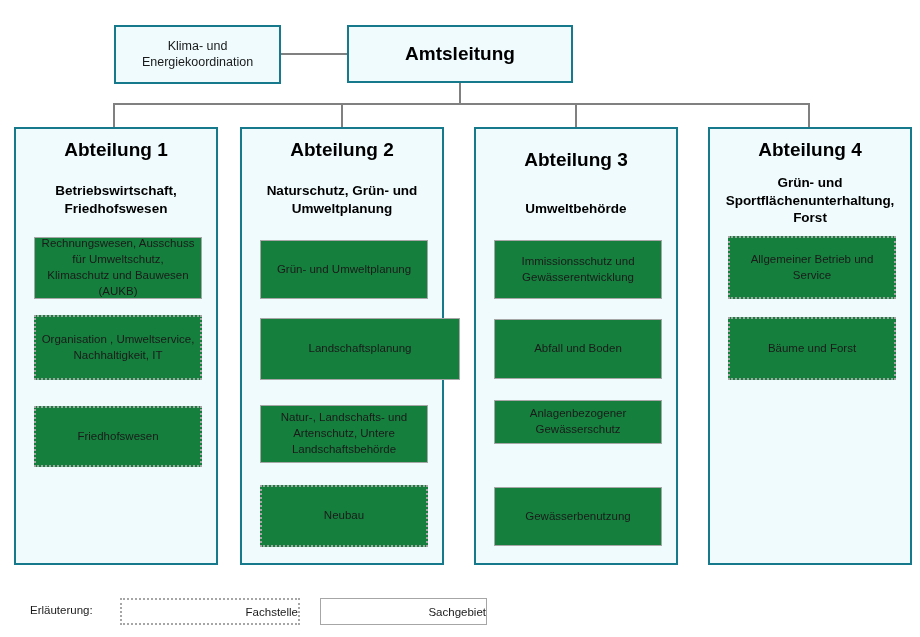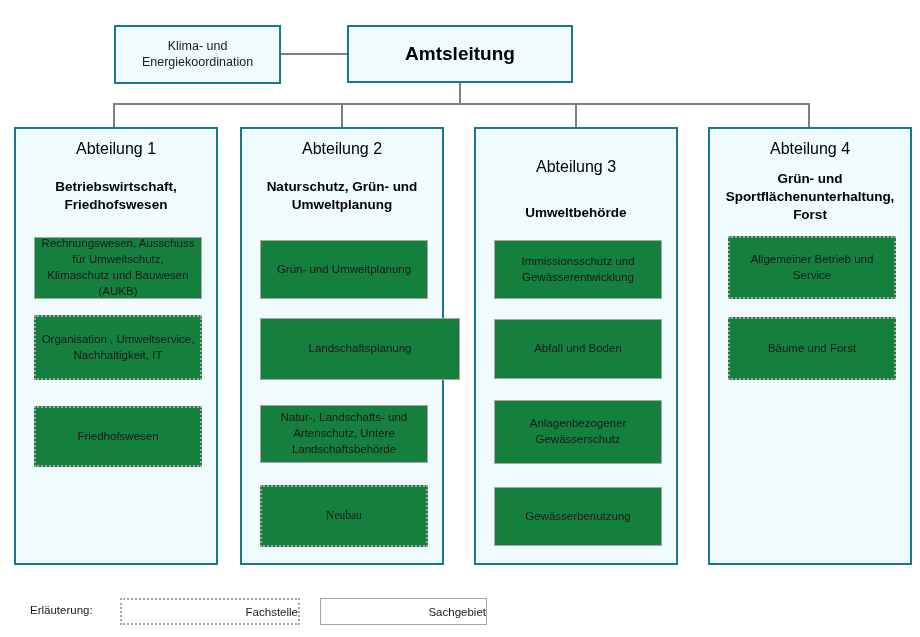--- a/index.html
+++ b/index.html
@@ -58,22 +58,22 @@
     position: absolute;
     box-sizing: border-box;
     border: 2px solid #16798C;
     background: #EFFBFD;
   }
   .dept-head {
     text-align: center;
     padding: 0 8px;
   }
   .dept-num {
-    font-size: 16px;
-    font-weight: normal;
+    font-size: 19px;
+    font-weight: bold;
     color: #000000;
     line-height: 1.2;
   }
   .dept-title {
     font-size: 13.5px;
     font-weight: bold;
     color: #000000;
     line-height: 1.32;
   }
 
@@ -168,38 +168,38 @@
 
     <div class="unit solid" style="left:18px; top:111px; width:168px; height:59px;">
       <div class="u-text">Grün- und Umweltplanung</div>
     </div>
     <div class="unit solid" style="left:18px; top:189px; width:200px; height:62px;">
       <div class="u-text">Landschaftsplanung</div>
     </div>
     <div class="unit solid" style="left:18px; top:276px; width:168px; height:58px;">
       <div class="u-text">Natur-, Landschafts- und Artenschutz, Untere Landschaftsbehörde</div>
     </div>
-    <div class="unit dotted" style="left:18px; top:356px; width:168px; height:62px;font-family:Liberation Serif, serif;">
+    <div class="unit dotted" style="left:18px; top:356px; width:168px; height:62px;">
       <div class="u-text">Neubau</div>
     </div>
   </div>
 
   <div class="dept" style="left:474px; top:127px; width:204px; height:438px;">
-    <div class="dept-head" style="margin-top:28px;">
+    <div class="dept-head" style="margin-top:20px;">
       <div class="dept-num">Abteilung 3</div>
       <div class="dept-title" style="margin-top:28px;">Umweltbehörde</div>
     </div>
 
     <div class="unit solid" style="left:18px; top:111px; width:168px; height:59px;">
       <div class="u-text">Immissionsschutz und Gewässerentwicklung</div>
     </div>
     <div class="unit solid" style="left:18px; top:190px; width:168px; height:60px;">
       <div class="u-text">Abfall und Boden</div>
     </div>
-    <div class="unit solid" style="left:18px; top:271px; width:168px; height:64px;">
+    <div class="unit solid" style="left:18px; top:271px; width:168px; height:44px;">
       <div class="u-text">Anlagenbezogener Gewässerschutz</div>
     </div>
     <div class="unit solid" style="left:18px; top:358px; width:168px; height:59px;">
       <div class="u-text">Gewässerbenutzung</div>
     </div>
   </div>
 
   <div class="dept" style="left:708px; top:127px; width:204px; height:438px;">
     <div class="dept-head" style="margin-top:10px;">
       <div class="dept-num">Abteilung 4</div>

